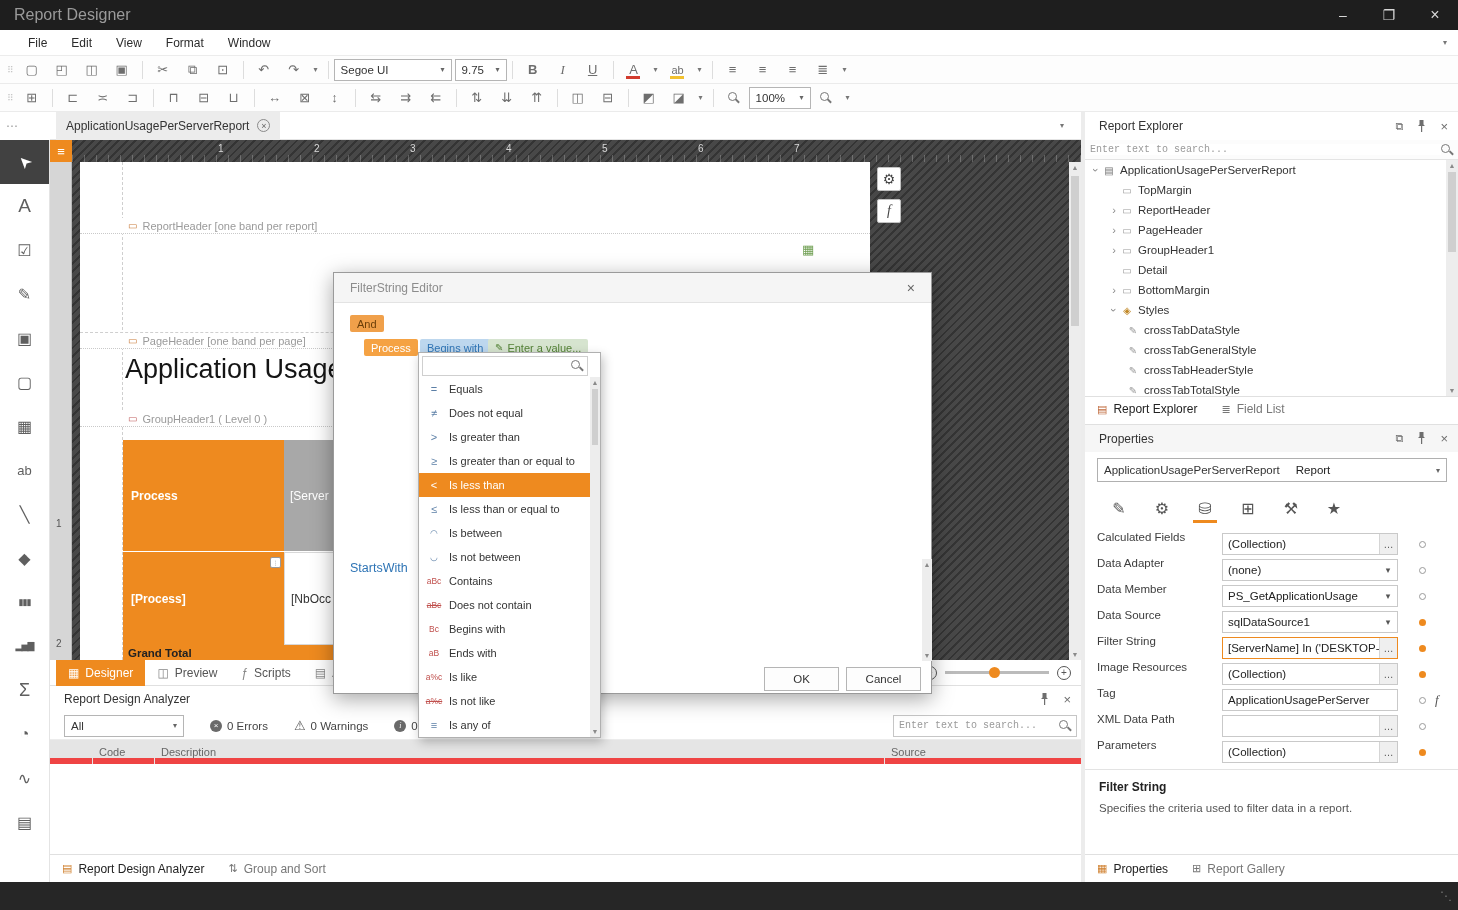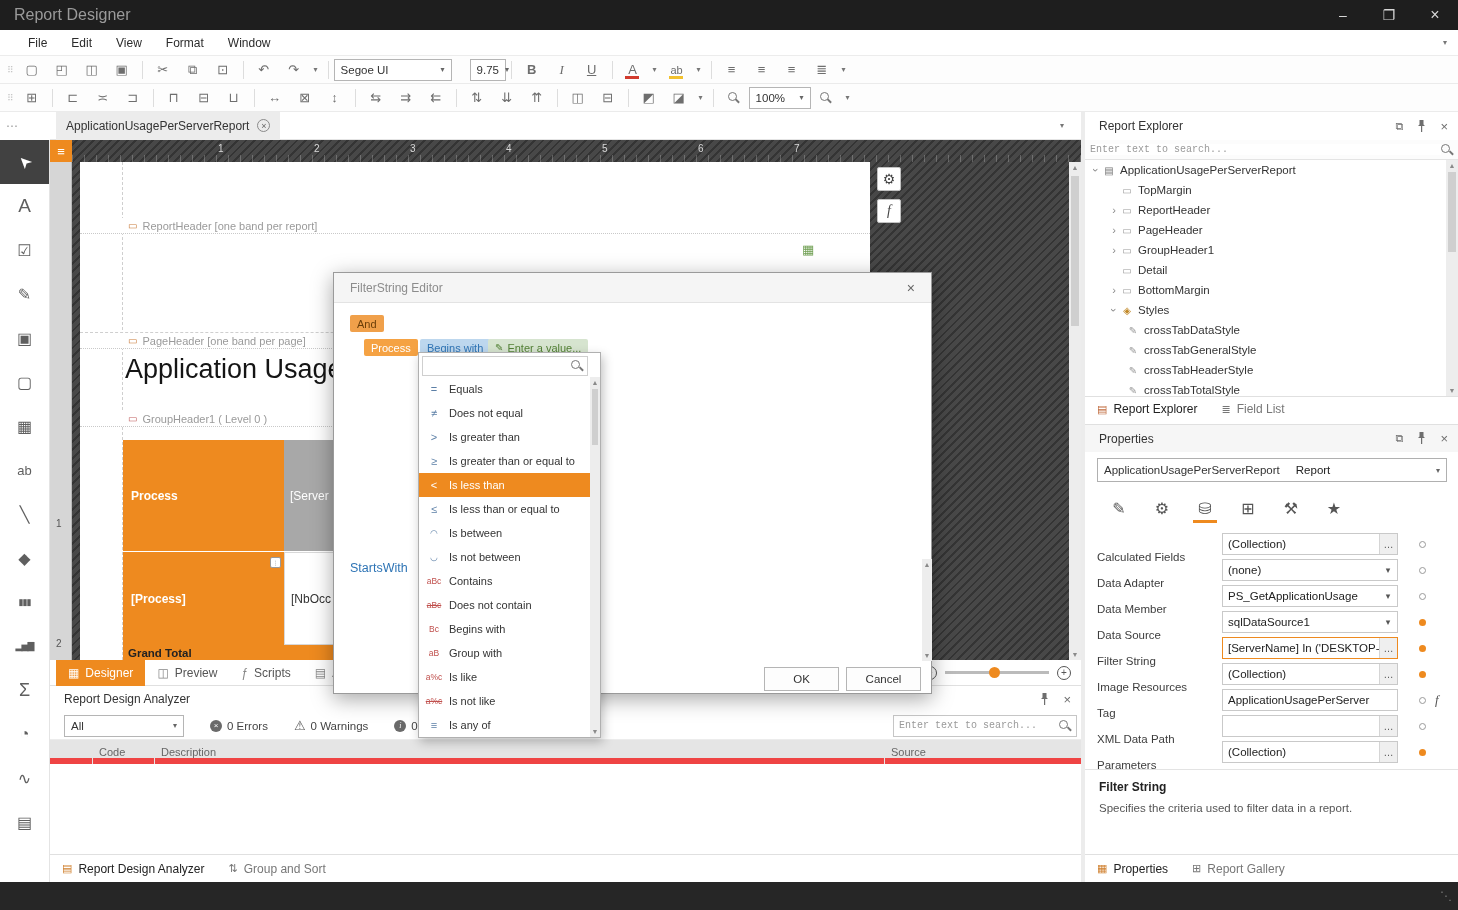--- a/index.html
+++ b/index.html
@@ -102,21 +102,21 @@
 .treerow{height:20px;display:flex;align-items:center;font-size:11.5px;color:#333}
 .exp{width:12px;text-align:center;color:#8a8a8a;font-size:11px;flex:0 0 12px}
 .exp.open{transform:rotate(90deg)}
 .nic{width:14px;text-align:center;font-size:10px;color:#9a9a9a;flex:0 0 14px;margin-right:4px}
 .rtabs{display:flex;align-items:center;border-top:1px solid #e0e0e0;height:25px}
 
 #psel{position:absolute;left:12px;top:0;width:350px;height:24px;border:1px solid #b0b0b0;display:flex;align-items:center;padding:0 6px;font-size:11.5px}
 .pic6{width:32px;height:30px;display:flex;align-items:center;justify-content:center;font-size:16px;color:#555;position:relative}
 .pic6.active::after{content:"";position:absolute;left:4px;bottom:0;width:24px;height:3px;background:#EE8A1F}
 .prow{height:26px;position:relative}
-.prow .lab{position:absolute;left:12px;top:20px;font-size:11.5px;color:#3d3d3d;white-space:nowrap}
+.prow .lab{position:absolute;left:12px;top:0;font-size:11.5px;color:#3d3d3d;white-space:nowrap}
 .valbox{position:absolute;left:137px;top:2px;width:176px;height:22px;border:1px solid #c9c9c9;background:#fff;display:flex;align-items:center;overflow:hidden}
 .valbox .vt{font-size:11.5px;color:#222;padding-left:5px;white-space:nowrap;overflow:hidden;flex:1}
 .valbox .vb{flex:0 0 18px;height:100%;display:flex;align-items:center;justify-content:center;font-size:9px;color:#555}
 .valbox .vb.ell{background:#efefef;border-left:1px solid #d5d5d5;font-size:10px}
 .prow.sel .valbox{border:1.5px solid #EE8A1F}
 .dot{position:absolute;left:334px;top:10px;width:7px;height:7px;border-radius:50%}
 .dot.gray{border:1px solid #9a9a9a}
 .dot.orange{background:#EE8A1F}
 .fxmark{position:absolute;left:350px;top:5px;font-family:"Liberation Serif",serif;font-style:italic;font-size:13px;color:#555}
 
@@ -182,21 +182,21 @@
     <span class="tbi">⊡</span>
     <span class="tbsep"></span>
     <span class="tbi">↶</span>
     <span class="tbi">↷</span>
     <span class="chev">▾</span>
     <span class="tbsep"></span>
     <div class="combo" style="width:118px">
       <span>Segoe UI</span>
       <span class="arr">▾</span>
     </div>
-    <div class="combo" style="width:36px;margin-left:18px">
+    <div class="combo" style="width:52px;margin-left:3px">
       <span>9.75</span>
       <span class="arr">▾</span>
     </div>
     <span class="tbsep"></span>
     <span class="tbi b">B</span>
     <span class="tbi i">I</span>
     <span class="tbi u">U</span>
     <span class="tbsep"></span>
     <span class="tbi" style="position:relative">
       <span>A</span>
@@ -768,21 +768,21 @@
     <div class="op-row">
         <span class="op-ic letters strike">aBc</span>
         <span>Does not contain</span>
       </div>
     <div class="op-row">
         <span class="op-ic letters">Bc</span>
         <span>Begins with</span>
       </div>
     <div class="op-row">
         <span class="op-ic letters">aB</span>
-        <span>Group with</span>
+        <span>Ends with</span>
       </div>
     <div class="op-row">
         <span class="op-ic letters">a%c</span>
         <span>Is like</span>
       </div>
     <div class="op-row">
         <span class="op-ic letters strike">a%c</span>
         <span>Is not like</span>
       </div>
     <div class="op-row">

